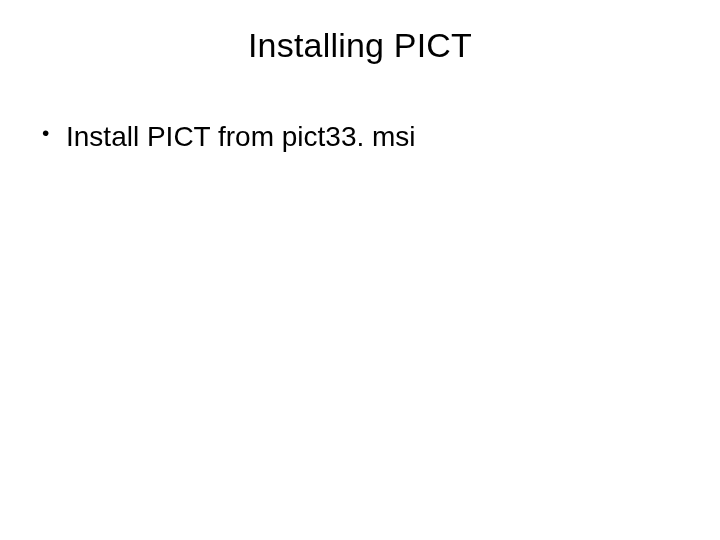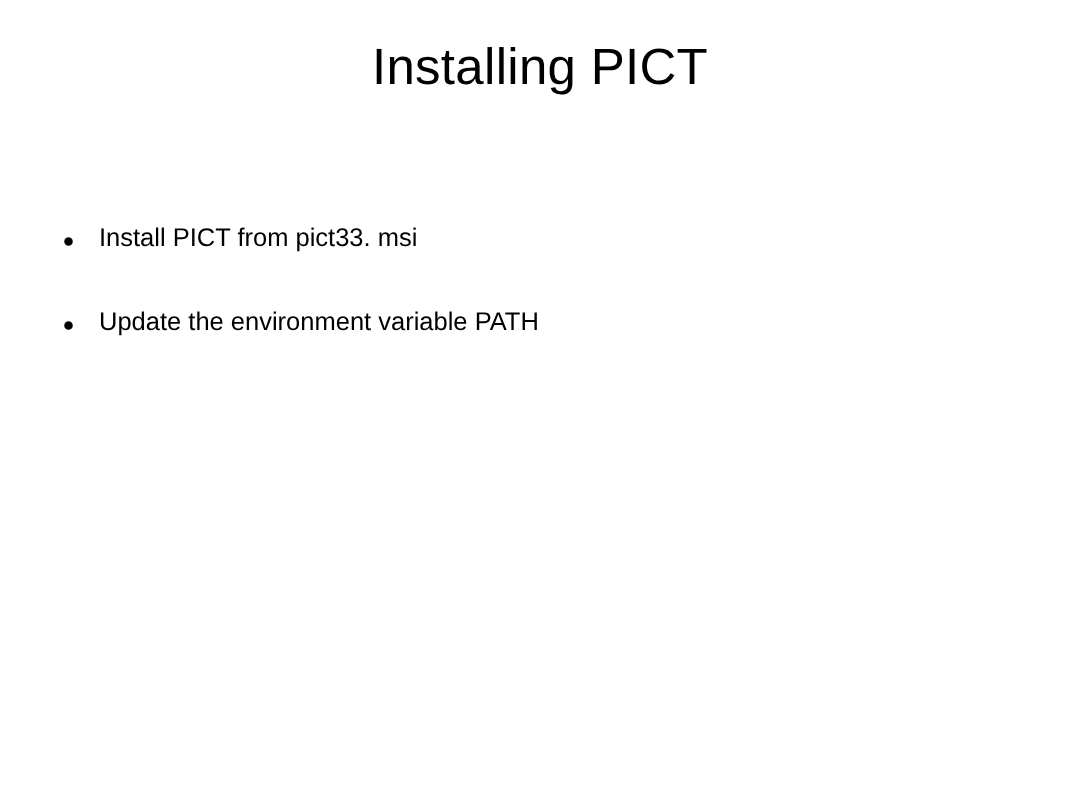--- a/index.html
+++ b/index.html
@@ -33,39 +33,37 @@
     top: 120px;
     left: 38px;
     right: 38px;
   }
   ul.bullets {
     list-style: none;
     margin: 0;
     padding: 0;
   }
   ul.bullets li {
-    font-size: 17px;
+    font-size: 28px;
     line-height: 1.2;
     margin-bottom: 36px;
     padding-left: 28px;
     position: relative;
-    margin-top: 29px;
   }
   ul.bullets li::before {
     content: "•";
     position: absolute;
     left: 4px;
     top: 0;
     font-size: 21px;
   }
 </style>
 </head>
 <body>
 
 <div class="slide">
   <div class="title">Installing PICT</div>
   <div class="body">
     <ul class="bullets">
       <li>Install PICT from pict33. msi</li>
-      <li>Update the environment variable PATH</li>
     </ul>
   </div>
 </div>
 
 </body></html>

